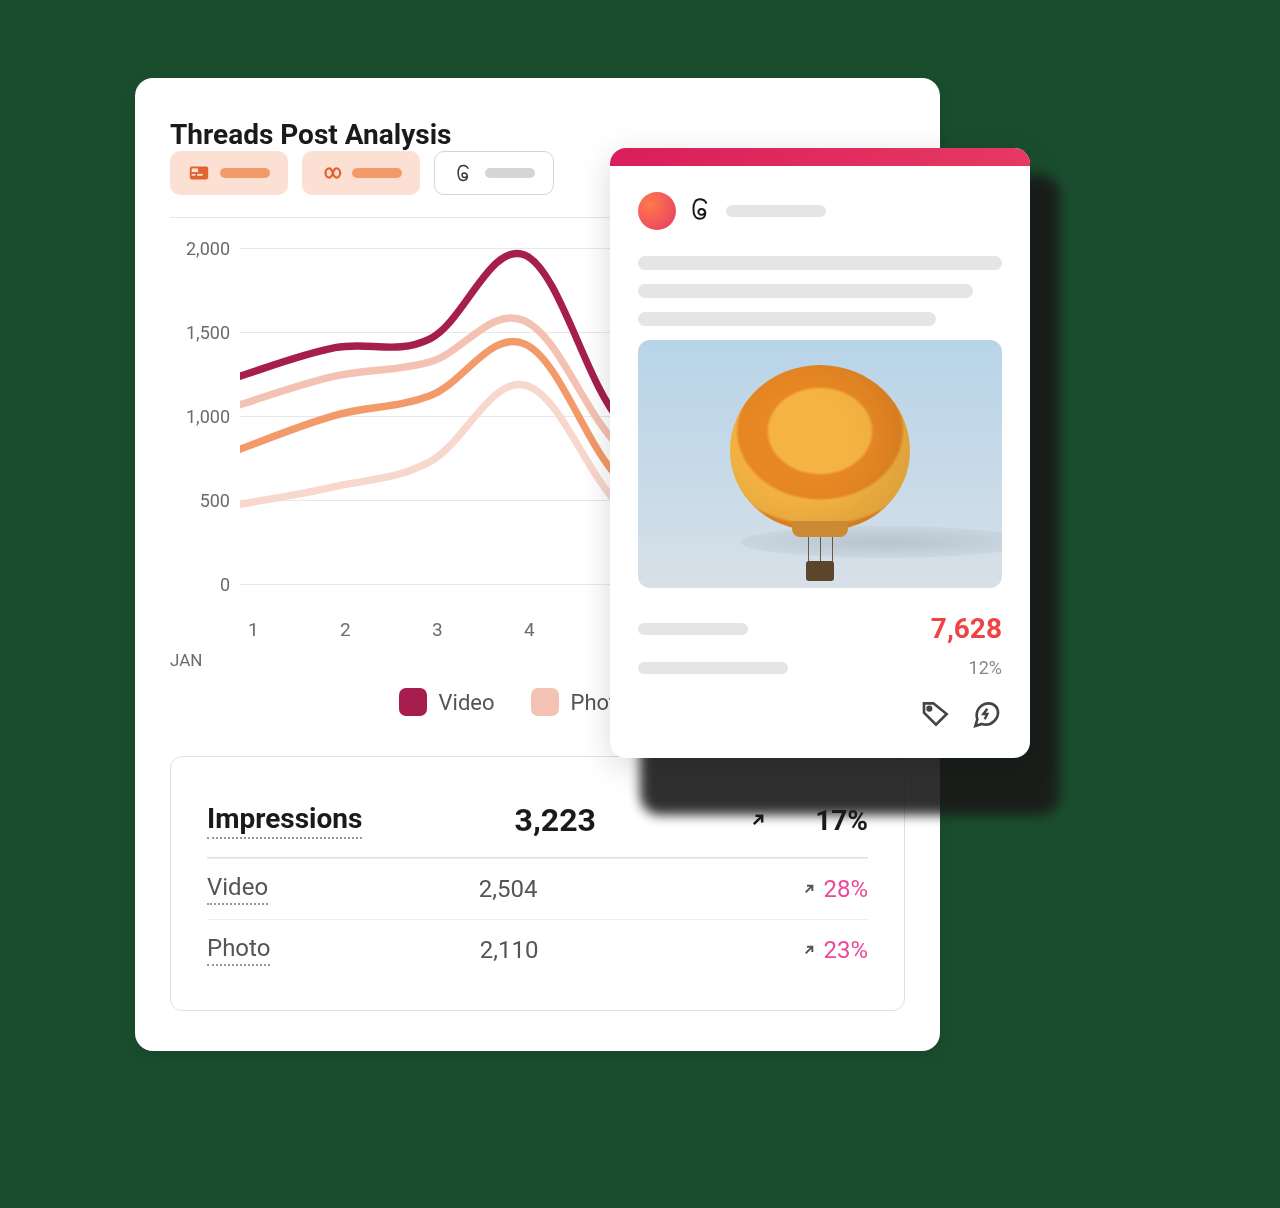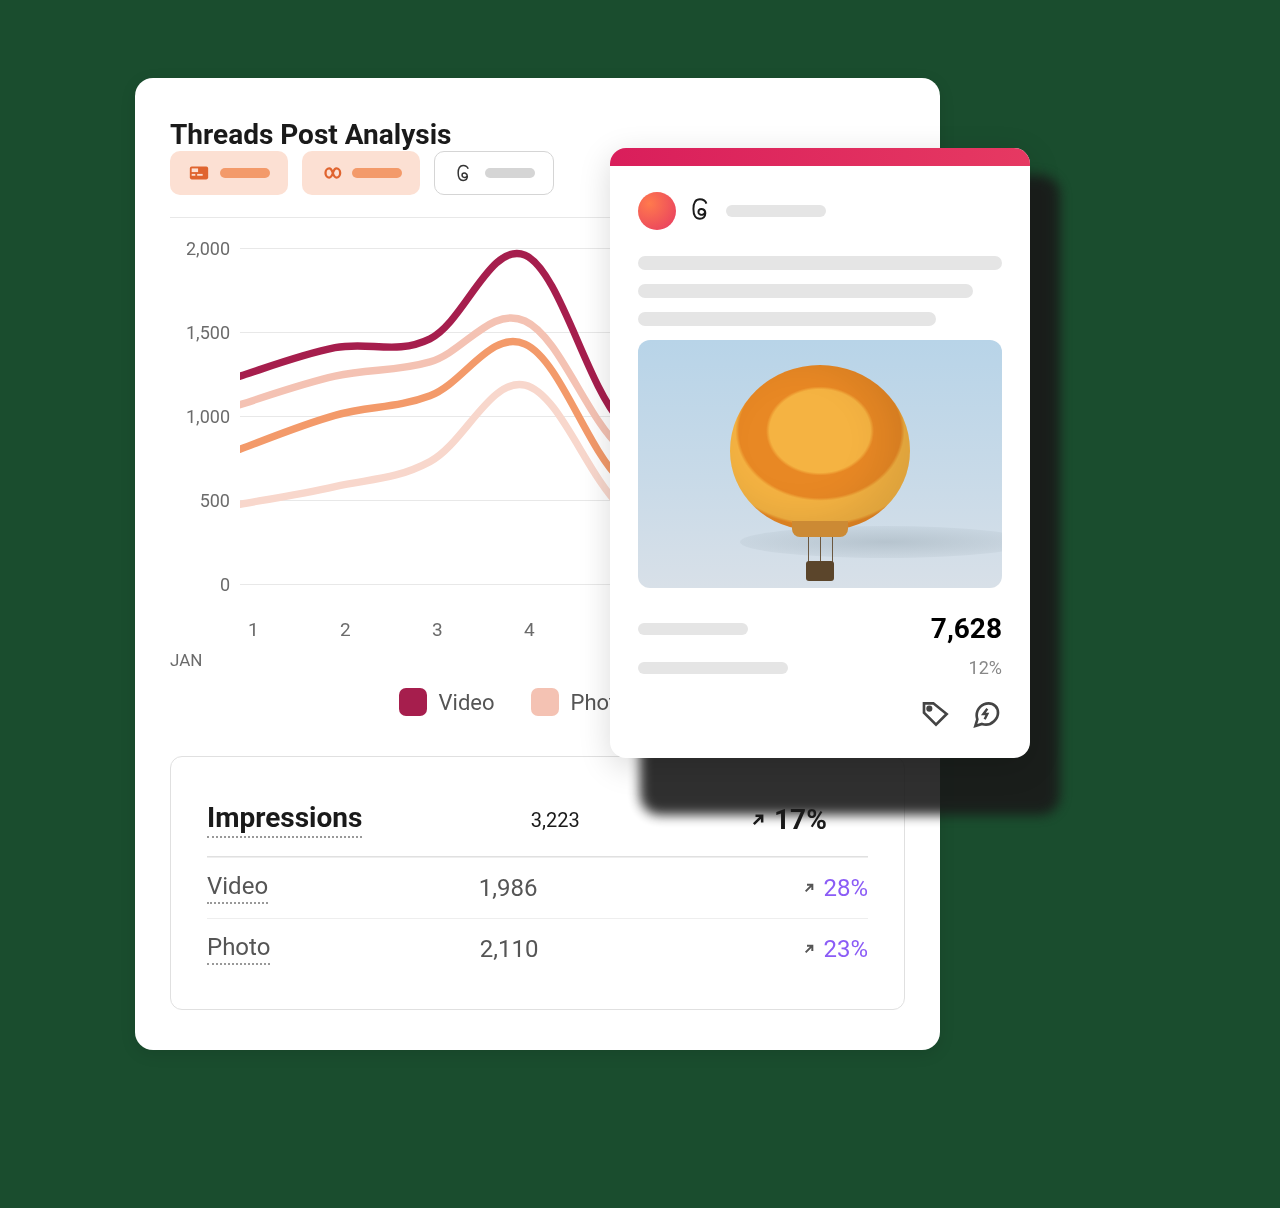--- a/index.html
+++ b/index.html
@@ -183,47 +183,47 @@
     
     .metric-sub-label {
       font-size: 24px;
       font-weight: 400;
       color: #555;
       border-bottom: 2px dotted #999;
       padding-bottom: 2px;
     }
     
     .metric-value {
-      font-size: 20px;
-      font-weight: 400;
+      font-size: 32px;
+      font-weight: 700;
       color: #1a1a1a;
     }
     
     .metric-sub-value {
       font-size: 24px;
       color: #555;
     }
     
     .metric-change {
       display: flex;
       align-items: center;
       gap: 6px;
       font-size: 28px;
       font-weight: 700;
       color: #1a1a1a;
       width: 120px;
-      justify-content: flex-start;
+      justify-content: space-between;
     }
     
     .metric-sub-change {
       display: flex;
       align-items: center;
       gap: 6px;
       font-size: 24px;
-      color: #8b5cf6;
+      color: #ec4899;
       width: 120px;
       justify-content: flex-end;
     }
     
     .post-shadow {
       position: absolute;
       left: 640px;
       top: 175px;
       width: 420px;
       height: 640px;
@@ -373,21 +373,21 @@
     
     .post-stat-bar {
       height: 12px;
       background: #e5e5e5;
       border-radius: 6px;
     }
     
     .post-big-number {
       font-size: 28px;
       font-weight: 700;
-      color: #000000;
+      color: #ef4444;
     }
     
     .post-pct {
       font-size: 18px;
       color: #888;
     }
     
     .post-actions {
       display: flex;
       gap: 18px;
@@ -488,21 +488,21 @@
       <span class="metric-value">3,223</span>
       <span class="metric-change">
         <svg width="20" height="20" viewBox="0 0 24 24" fill="none" stroke="#1a1a1a" stroke-width="3">
             <path d="M7 17L17 7M9 7h8v8"></path>
           </svg>
         <span>17%</span>
       </span>
     </div>
     <div class="metrics-row">
       <span class="metric-sub-label">Video</span>
-      <span class="metric-sub-value">1,986</span>
+      <span class="metric-sub-value">2,504</span>
       <span class="metric-sub-change">
         <svg width="16" height="16" viewBox="0 0 24 24" fill="none" stroke="#555" stroke-width="3">
             <path d="M7 17L17 7M9 7h8v8"></path>
           </svg>
         <span>28%</span>
       </span>
     </div>
     <div class="metrics-row">
       <span class="metric-sub-label">Photo</span>
       <span class="metric-sub-value">2,110</span>

